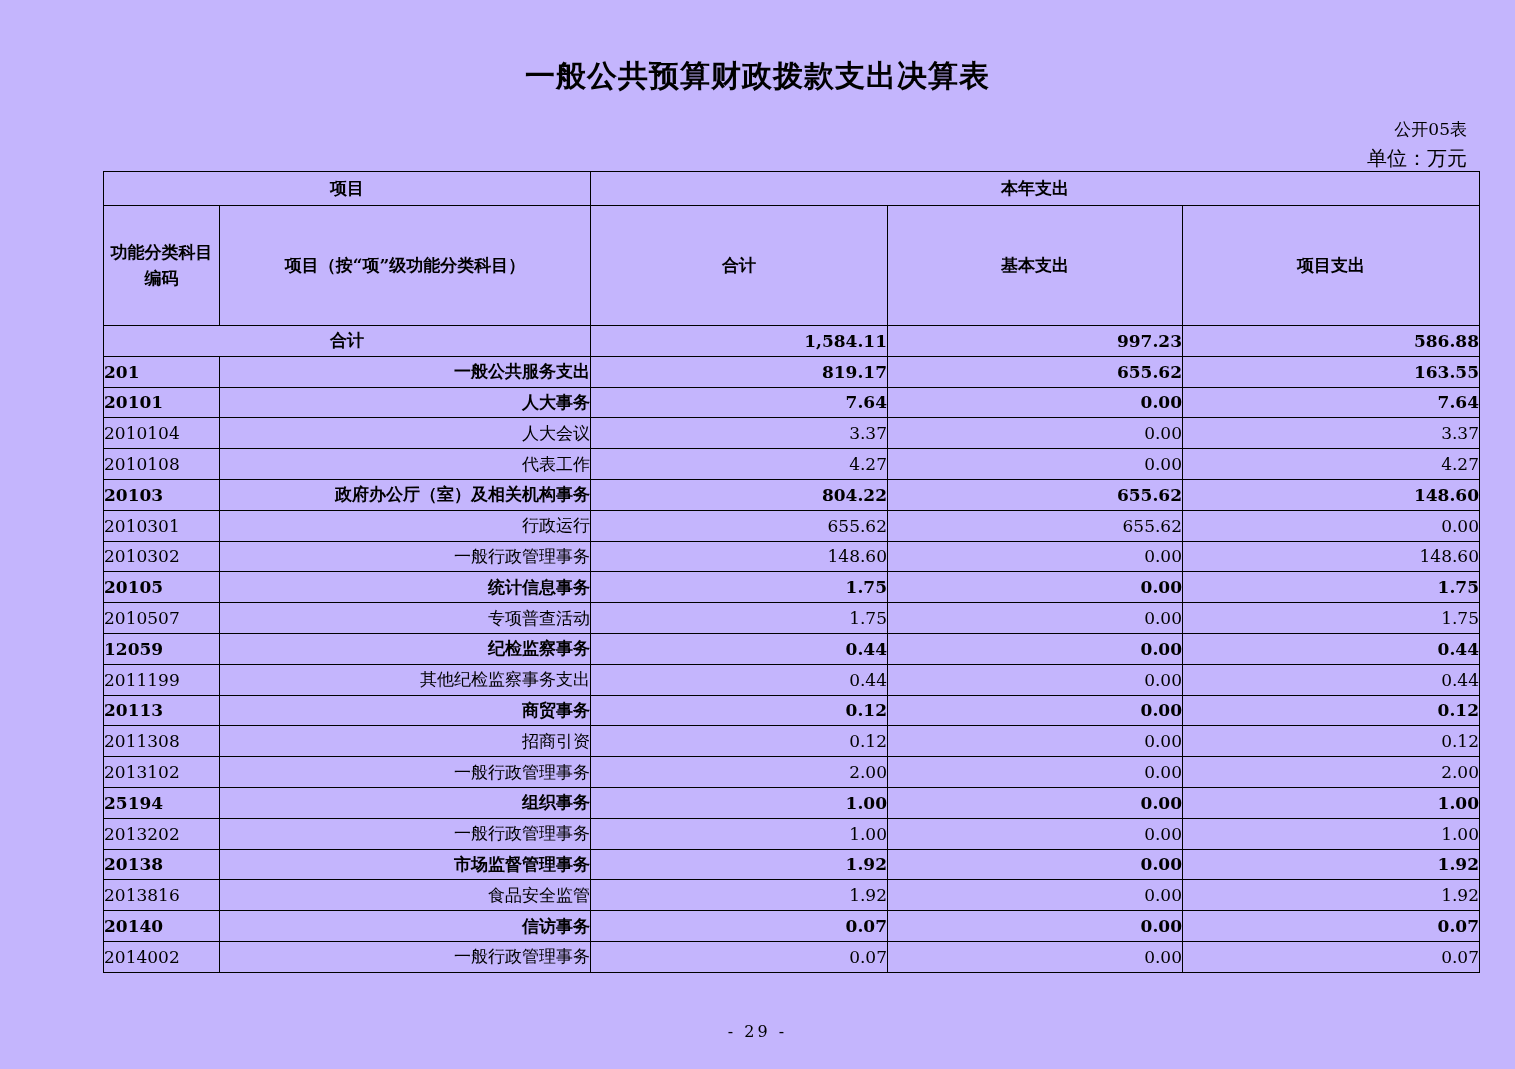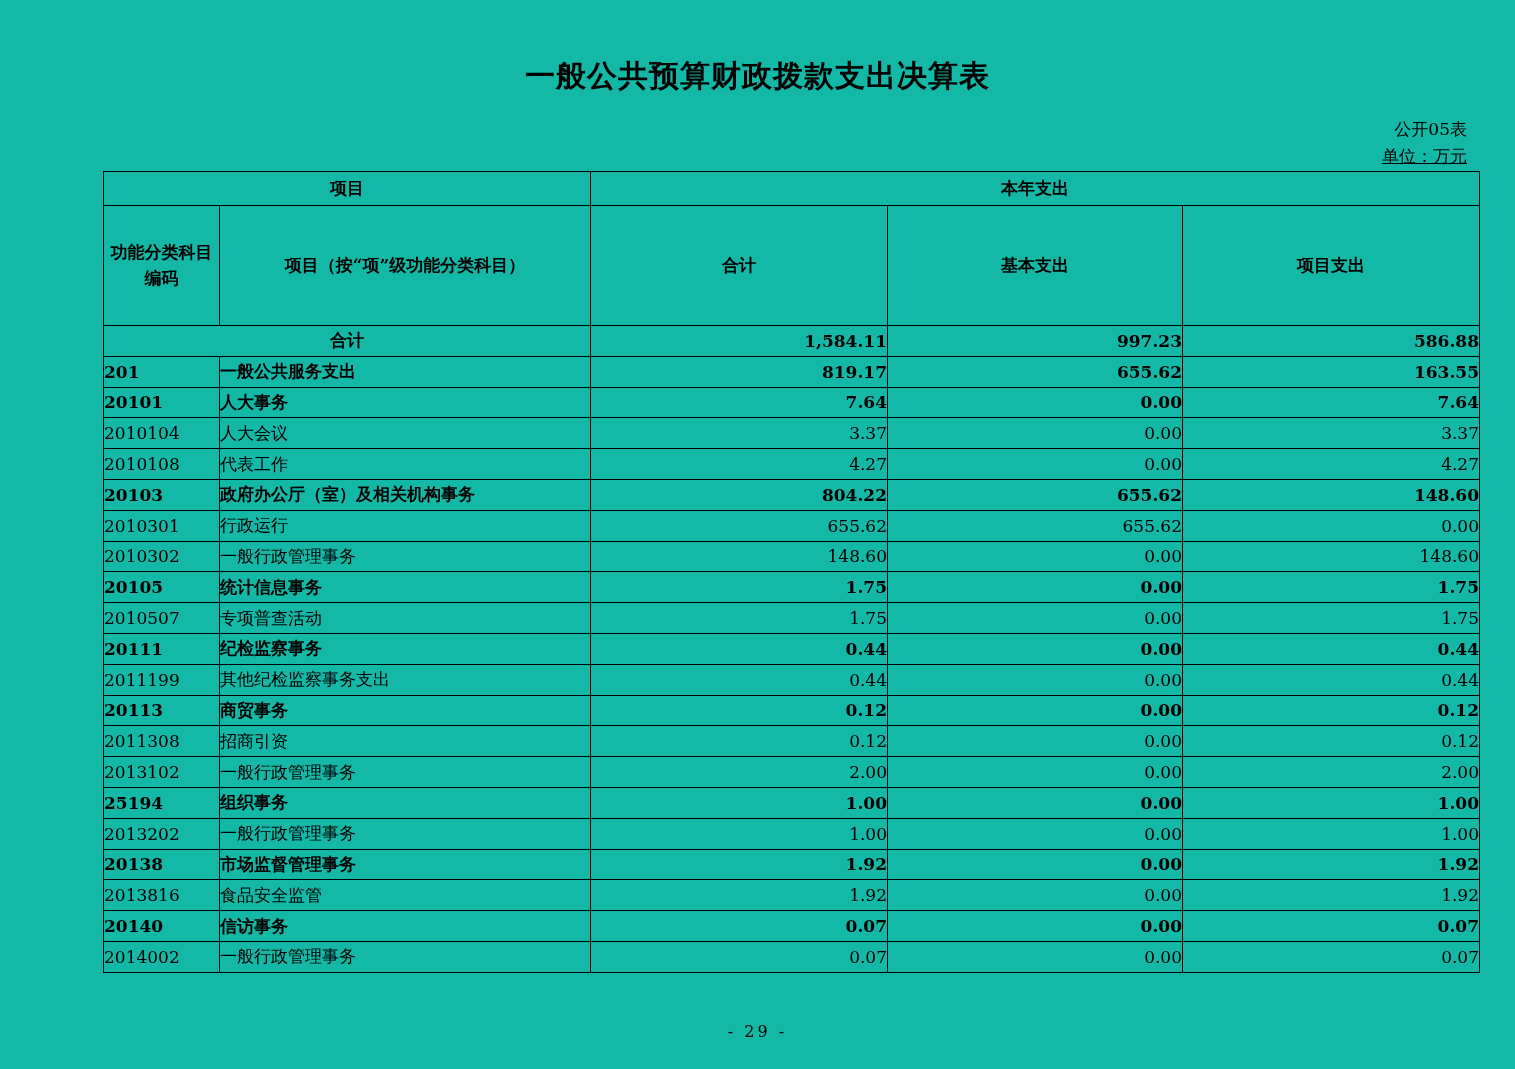--- a/index.html
+++ b/index.html
@@ -1,41 +1,40 @@
 <!DOCTYPE html>
 <html><head>
 <meta charset="utf-8">
 <style>
   html,body { margin:0; padding:0; background:#e8e8e8; }
   .page {
     position:relative;
     width:1515px; height:1069px;
-    background:#14b8a6;
+    background:#c4b5fd;
     font-family:"DejaVu Serif","Liberation Serif",serif;
     color:#000000;
     overflow:hidden;
     margin:0 auto;
   }
   .doc-title {
     position:absolute; top:56px; left:0; width:100%;
     text-align:center; font-size:30px; font-weight:bold;
     letter-spacing:1px;
   }
   .tag-right {
     position:absolute; top:118px; right:48px;
     font-size:17px;
   }
   .meta-left {
     position:absolute; top:145px; left:92px;
     font-size:17px;
   }
   .meta-right {
     position:absolute; top:145px; right:48px;
-    font-size:17px;
-    text-decoration:underline;
+    font-size:20px;
   }
   table.budget {
     position:absolute; top:171px; left:91px;
     width:1376px;
     border-collapse:collapse;
     table-layout:fixed;
     margin-left:12px;
   }
   table.budget th, table.budget td {
     border:1px solid #000;
@@ -46,21 +45,21 @@
   }
   table.budget th {
     font-weight:bold;
     text-align:center;
     white-space:normal;
   }
   tr.hrow1 { height:34px; }
   tr.hrow2 { height:120px; }
   tr.data-row { height:30.8px; }
   td.code  { text-align:left;  padding-left:3px;  padding-right:2px; }
-  td.name  { text-align:left;  padding-left:4px;  padding-right:4px; }
+  td.name  { text-align:right;  padding-left:4px;  padding-right:4px; }
   td.num   { text-align:right; padding-right:9px; }
   td.merged-name { text-align:center; }
   tr.bold td { font-weight:bold; }
   .code-head-line { line-height:1.5; }
   .page-footer {
     position:absolute; top:1022px; left:0; width:100%;
     text-align:center; font-size:16px; letter-spacing:3px;
   }
 </style>
 </head>
@@ -162,21 +161,21 @@
           <td class="num">1.75</td>
         </tr>
         <tr class="data-row">
           <td class="code">2010507</td>
           <td class="name">专项普查活动</td>
           <td class="num">1.75</td>
           <td class="num">0.00</td>
           <td class="num">1.75</td>
         </tr>
         <tr class="data-row bold">
-          <td class="code">20111</td>
+          <td class="code">12059</td>
           <td class="name">纪检监察事务</td>
           <td class="num">0.44</td>
           <td class="num">0.00</td>
           <td class="num">0.44</td>
         </tr>
         <tr class="data-row">
           <td class="code">2011199</td>
           <td class="name">其他纪检监察事务支出</td>
           <td class="num">0.44</td>
           <td class="num">0.00</td>

